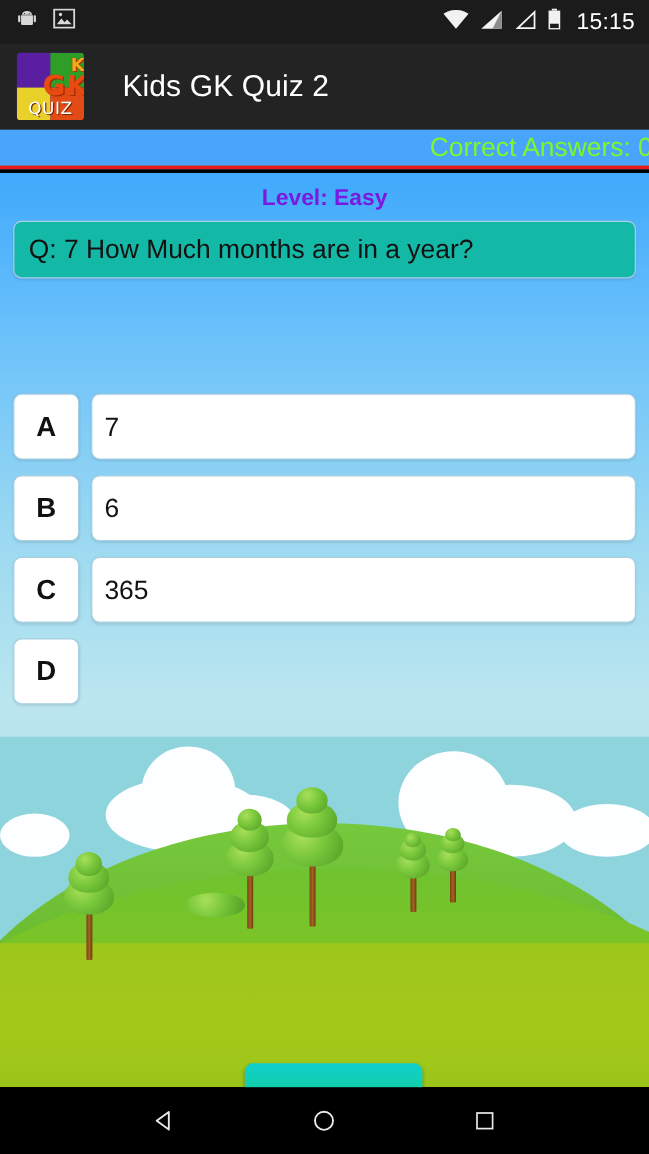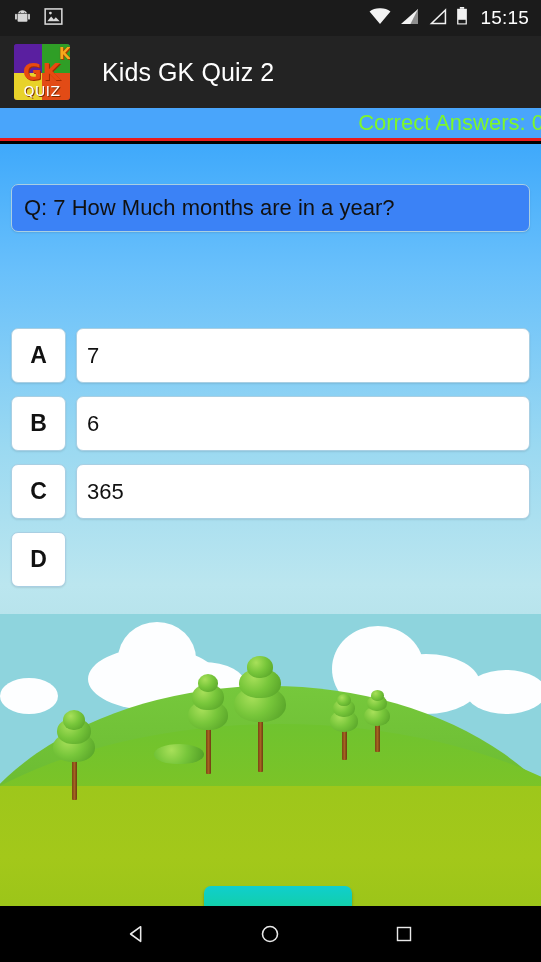--- a/index.html
+++ b/index.html
@@ -37,21 +37,21 @@
   .logo .q3 { position: absolute; left: 0; bottom: 0; width: 50%; height: 48%; background: #e8d22a; }
   .logo .q4 { position: absolute; right: 0; bottom: 0; width: 50%; height: 48%; background: #e24b16; }
   .logo .lg-kids {
     position: absolute; top: 1px; left: 0; width: 100%; text-align: center;
     font-size: 15px; font-weight: bold; color: #f7a81b; letter-spacing: -.5px;
     text-shadow: 0 0 1px #7a2d00, 1px 1px 0 #b03a00;
     font-family: "DejaVu Sans", sans-serif;
     margin-left: 36px;
   }
   .logo .lg-gk {
-    position: absolute; top: 15px; left: 0; width: 100%; text-align: center;
+    position: absolute; top: 15px; left: 13px; width: 100%; text-align: center;
     font-size: 23px; font-weight: bold; color: #e84a10; letter-spacing: 1px;
     text-shadow: 1px 1px 0 #a02c00;
     font-family: "DejaVu Sans", sans-serif;
   }
   .logo .lg-quiz {
     position: absolute; bottom: 1px; left: 0; width: 100%; text-align: center;
     font-size: 14px; font-weight: normal; color: #ffffff; letter-spacing: .5px;
     text-shadow: 1px 1px 0 #7a2d00;
     font-family: "DejaVu Sans", sans-serif;
   }
@@ -110,21 +110,21 @@
 
   
   .content { position: absolute; left: 0; top: 144px; width: 541px; height: 762px; }
 
   .level {
     position: absolute; left: 0; top: 11px; width: 541px; text-align: center;
     color: #7a1ae0; font-size: 19px; font-weight: bold;
   }
   .qbox {
     position: absolute; left: 11px; top: 40px; width: 519px; height: 48px;
-    background: #3b82f6; border: 1px solid #a9cfe3; border-radius: 7px;
+    background: #14b8a6; border: 1px solid #a9cfe3; border-radius: 7px;
     display: flex; align-items: center; padding-left: 12px;
     box-shadow: 0 1px 2px rgba(0,0,0,.10);
   }
   .qbox .qtext { font-size: 22px; color: #111; white-space: nowrap; }
 
   .options { position: absolute; left: 11px; top: 184px; width: 519px; }
   .optrow { display: flex; align-items: stretch; height: 55px; margin-bottom: 13px; }
   .optletter {
     width: 55px; height: 55px; flex: 0 0 55px;
     background: #fff; border: 1px solid #a9cfe3; border-radius: 7px;
@@ -270,20 +270,21 @@
         <span class="leaf" style="width:20px;height:16px;margin-left:-10px;top:5px;"></span>
         <span class="leaf" style="width:13px;height:11px;margin-left:-6.5px;top:0px;"></span>
       </div>
       <div class="tree" style="left:154px;top:128px;width:50px;height:22px;">
         <span class="leaf" style="width:50px;height:20px;margin-left:-25px;top:2px;"></span>
       </div>
     </div>
   </div>
 
   <div class="content">
+    <div class="level">Level: Easy</div>
 
     <div class="qbox">
       <span class="qtext">Q: 7  How Much months are in a year?</span>
     </div>
 
     <div class="options">
       <div class="optrow">
         <div class="optletter">A</div>
         <div class="optvalue">7</div>
       </div>

